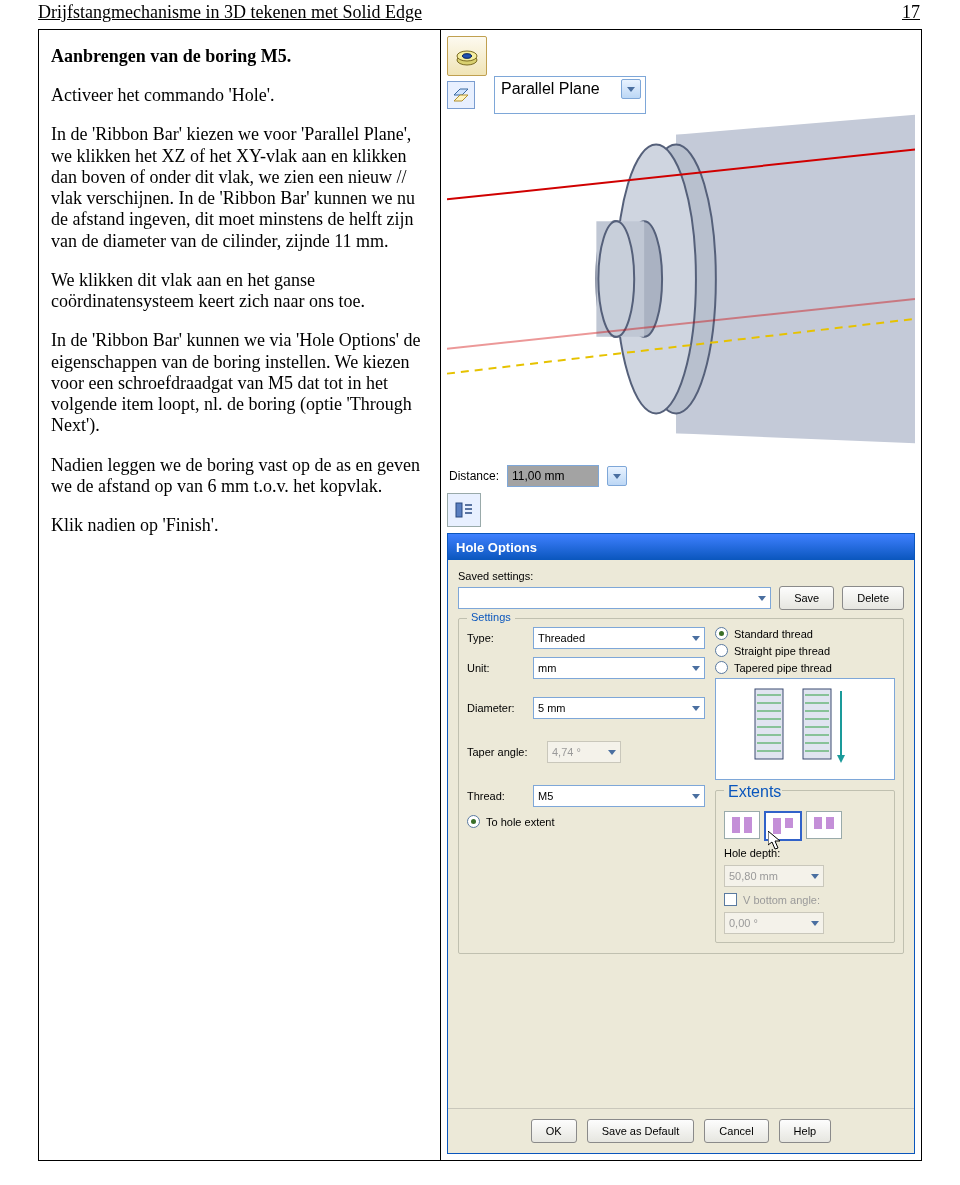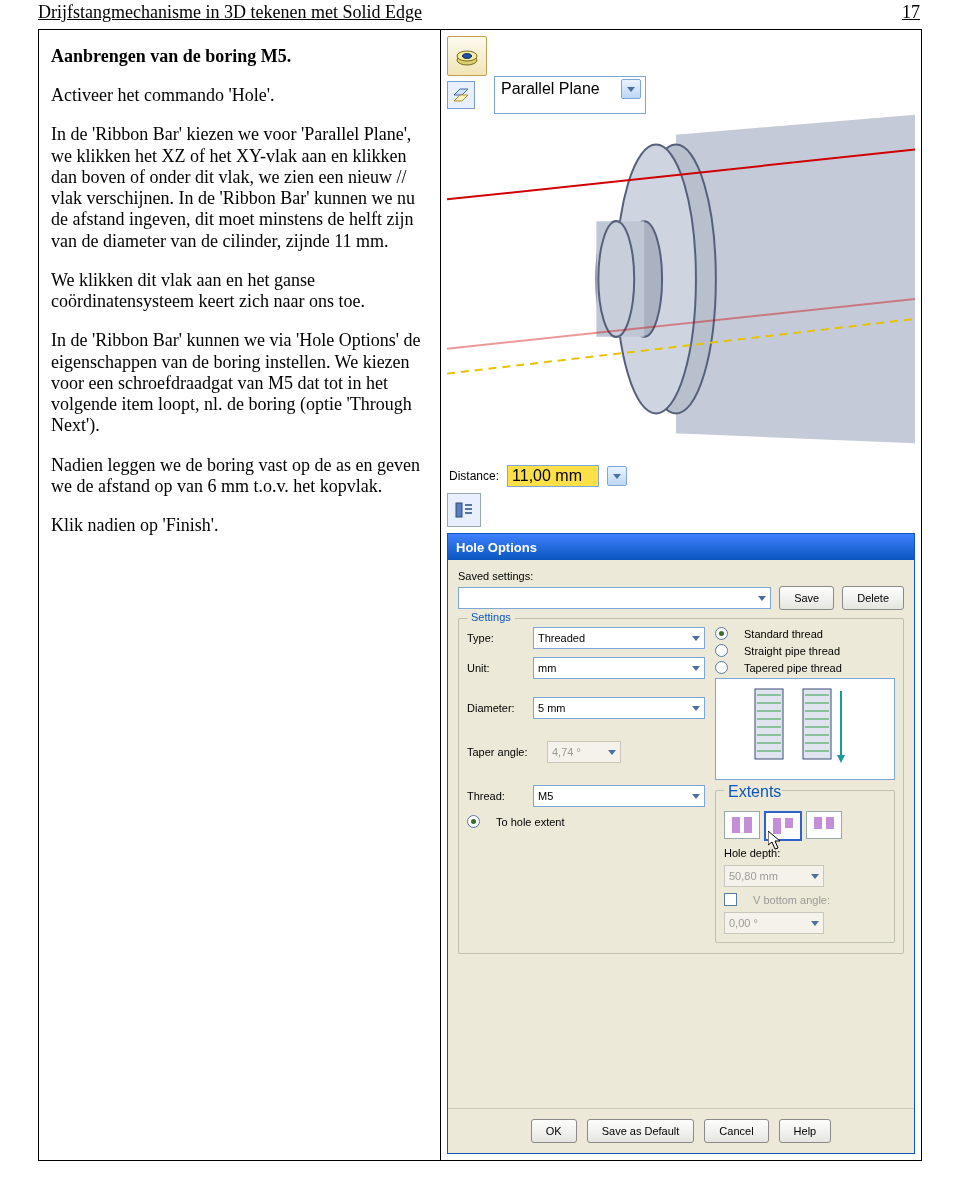--- a/index.html
+++ b/index.html
@@ -84,23 +84,23 @@
   .preview svg{width:100%;height:100%;}
   
   .dist-row{
     display:flex;align-items:center;gap:8px;
     font-family:Tahoma,Arial,sans-serif;font-size:12px;
     padding-left:2px;
   }
   .dist-input{
     width:82px;height:20px;
     border:1px solid #7ea7d8;
-    background:#fde047;
+    background:#a3a3a3;
     color:#000;
-    font-family:Tahoma,Arial,sans-serif;font-size:16px;
+    font-family:Tahoma,Arial,sans-serif;font-size:12px;
     display:flex;align-items:center;padding:0 4px;
   }
   
   .small-icon{
     width:32px;height:32px;
     border:1px solid #9aa;
     background:#e8f0ff;
     display:flex;align-items:center;justify-content:center;
   }
   
@@ -144,21 +144,21 @@
     margin-top:4px;
     position:relative;
   }
   .groupbox>.legend{
     position:absolute;top:-8px;left:8px;
     background:#ece9d8;padding:0 4px;color:#0a56bd;font-size:11px;
   }
   .settings-inner{display:flex;gap:10px;}
   .settings-left{flex:0 0 238px;display:flex;flex-direction:column;gap:8px;}
   .settings-right{flex:1;display:flex;flex-direction:column;gap:4px;}
-  .radio,.check{display:flex;align-items:center;gap:16px;font-size:11px;}
+  .radio,.check{display:flex;align-items:center;gap:6px;font-size:11px;}
   .radio .dot{width:11px;height:11px;border:1px solid #5a7aa0;border-radius:50%;background:#fff;display:flex;align-items:center;justify-content:center;}
   .radio .dot.sel::after{content:"";width:5px;height:5px;border-radius:50%;background:#3a6f28;}
   .check .box{width:11px;height:11px;border:1px solid #5a7aa0;background:#fff;}
   .disabled{color:#9a9a9a;}
   .disabled .combo,.disabled .txt{background:#f4f2ea;border-color:#c9c7bb;color:#9a9a9a;}
   .extents{
     border:1px solid #c0c0b0;border-radius:2px;
     padding:8px;
     display:flex;flex-direction:column;gap:6px;
   }

